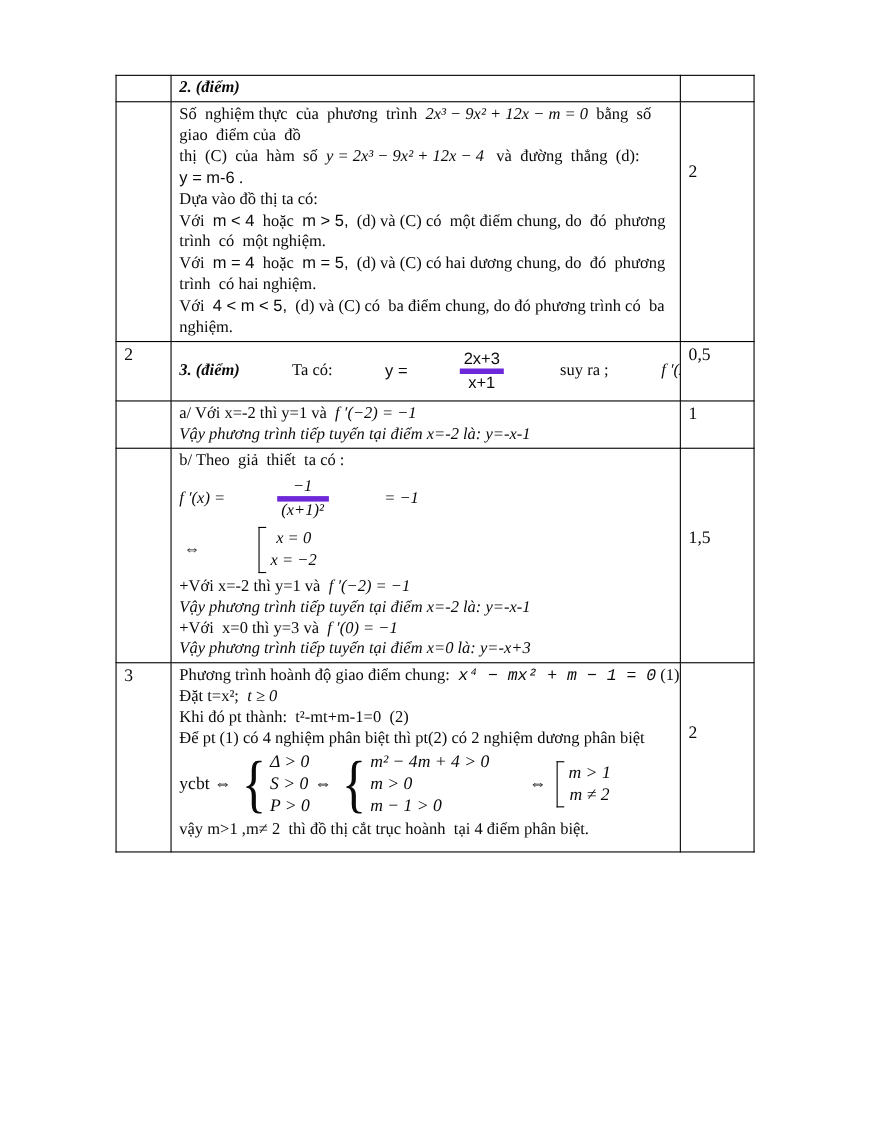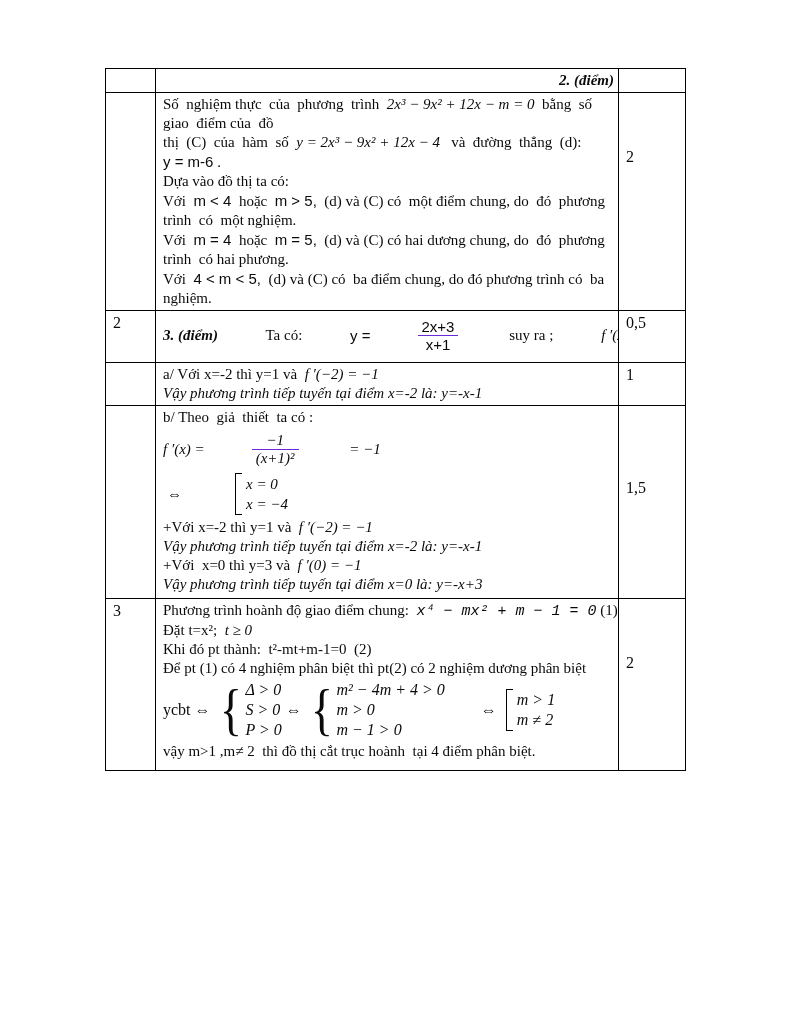--- a/index.html
+++ b/index.html
@@ -21,26 +21,26 @@
   .c2 { padding:2px 4px 2px 7px; }
   .c3 { padding:3px 2px 0 7px; font-size:16px; }
   .line { font-size:15px; line-height:19px; white-space:pre; }
   .flexline { display:flex; align-items:center; white-space:pre; font-size:15px;gap:44px; }
   .mi { font-style:italic; }
   .ms { font-family:"Liberation Sans", sans-serif; }
   .msi { font-family:Liberation Mono, monospace; font-style:italic; }
   .bi { font-weight:bold; font-style:italic; }
   .it { font-style:italic; }
   .frac { display:inline-flex; flex-direction:column; text-align:center; line-height:17px; margin:2px 3px; vertical-align:middle; }
-  .frac .num { border-bottom:1px solid #6d28d9; padding:0 4px; display:block; }
+  .frac .num { border-bottom:5px solid #6d28d9; padding:0 4px; display:block; }
   .frac .den { padding:0 4px; display:block; }
   .tallline { margin:3px 0; }
   .stack { display:inline-flex; flex-direction:column; justify-content:center; }
   .stack > span { line-height:20px; white-space:pre; }
-  .lbrk { position:relative; display:inline-flex; align-items:center; padding:2px 0 2px 11px; margin-left:5px; }
+  .lbrk { position:relative; display:inline-flex; align-items:center; padding:2px 0 2px 11px; margin-left:5px;text-align:center; }
   .lbrk::before {
     content:""; position:absolute; left:0; top:1px; bottom:1px; width:6px;
     border-left:1.6px solid #000; border-top:1.6px solid #000; border-bottom:1.6px solid #000;
   }
   .brace {
     display:flex; align-items:center; height:60px; font-size:58px; line-height:0.95;
     font-family:"Liberation Serif", serif; font-weight:300; transform:scaleX(0.8);
     margin:0 1px 0 2px;
   }
   .sys { display:inline-flex; align-items:center; }
@@ -58,40 +58,40 @@
 
 <div class="page">
   <table class="solution">
     <colgroup>
       <col style="width:50px">
         <col style="width:463px">
         <col style="width:67px">
     </colgroup>
 
     <tbody>
-        <tr style="height:22px;text-align:right;">
+        <tr style="height:22px;">
       <td class="c1"></td>
       <td class="c2">
         <div class="line"><span class="bi">2. (điểm)</span></div>
       </td>
       <td class="c3"></td>
     </tr>
 
     <tr style="height:213px;">
       <td class="c1"></td>
       <td class="c2">
         <div class="line"><span>Số  nghiệm thực  của  phương  trình  </span><span class="mi">2x³ − 9x² + 12x − m = 0</span><span>  bằng  số</span></div>
         <div class="line"><span>giao  điểm của  đồ</span></div>
         <div class="line"><span>thị  (C)  của  hàm  số  </span><span class="mi">y = 2x³ − 9x² + 12x − 4</span><span>   và  đường  thẳng  (d):</span></div>
         <div class="line"><span class="ms">y = m-6</span><span> .</span></div>
         <div class="line"><span>Dựa vào đồ thị ta có:</span></div>
         <div class="line"><span>Với  </span><span class="ms">m &lt; 4</span><span>  hoặc  </span><span class="ms">m &gt; 5,</span><span>  (d) và (C) có  một điểm chung, do  đó  phương</span></div>
         <div class="line"><span>trình  có  một nghiệm.</span></div>
         <div class="line"><span>Với  </span><span class="ms">m = 4</span><span>  hoặc  </span><span class="ms">m = 5,</span><span>  (d) và (C) có hai dương chung, do  đó  phương</span></div>
-        <div class="line"><span>trình  có hai phương.</span></div>
+        <div class="line"><span>trình  có hai nghiệm.</span></div>
         <div class="line"><span>Với  </span><span class="ms">4 &lt; m &lt; 5,</span><span>  (d) và (C) có  ba điểm chung, do đó phương trình có  ba</span></div>
         <div class="line"><span>nghiệm.</span></div>
       </td>
       <td class="c3">
         <div class="mark pad-r2">2</div>
       </td>
     </tr>
 
     <tr style="height:52px;">
       <td class="c1">
@@ -123,21 +123,21 @@
       <td class="c2">
         <div class="line"><span>b/ Theo  giả  thiết  ta có :</span></div>
         <div class="flexline tallline">
           <span class="mi">f ′(x) =</span><span class="frac mi"><span class="num">−1</span><span class="den">(x+1)²</span></span><span class="mi"> = −1</span>
         </div>
         <div class="flexline caseline">
           <span class="iff">⇔</span>
           <span class="lbrk">
             <span class="stack">
               <span class="mi">x = 0</span>
-              <span class="mi">x = −4</span>
+              <span class="mi">x = −2</span>
             </span>
           </span>
         </div>
         <div class="line"><span>+Với x=-2 thì y=1 và  </span><span class="mi">f ′(−2) = −1</span></div>
         <div class="line"><span class="it">Vậy phương trình tiếp tuyến tại điểm x=-2 là: y=-x-1</span></div>
         <div class="line"><span>+Với  x=0 thì y=3 và  </span><span class="mi">f ′(0) = −1</span></div>
         <div class="line"><span class="it">Vậy phương trình tiếp tuyến tại điểm x=0 là: y=-x+3</span></div>
       </td>
       <td class="c3">
         <div class="mark pad-r5">1,5</div>

